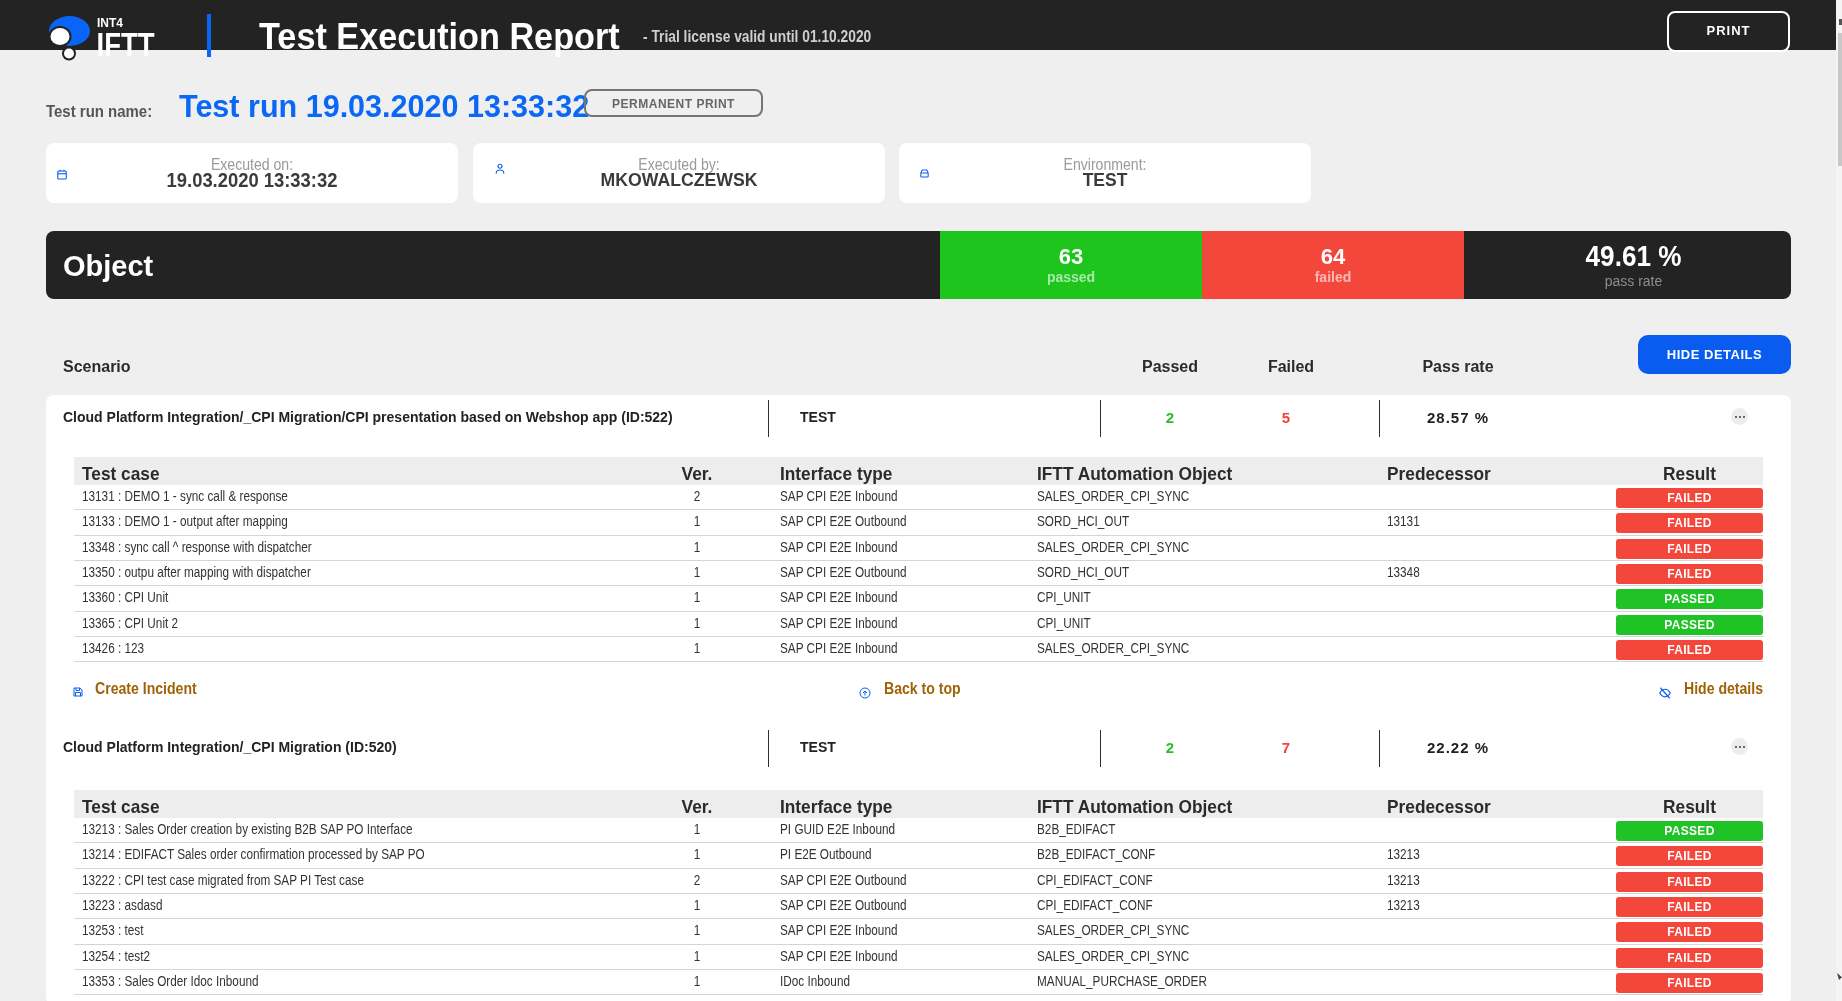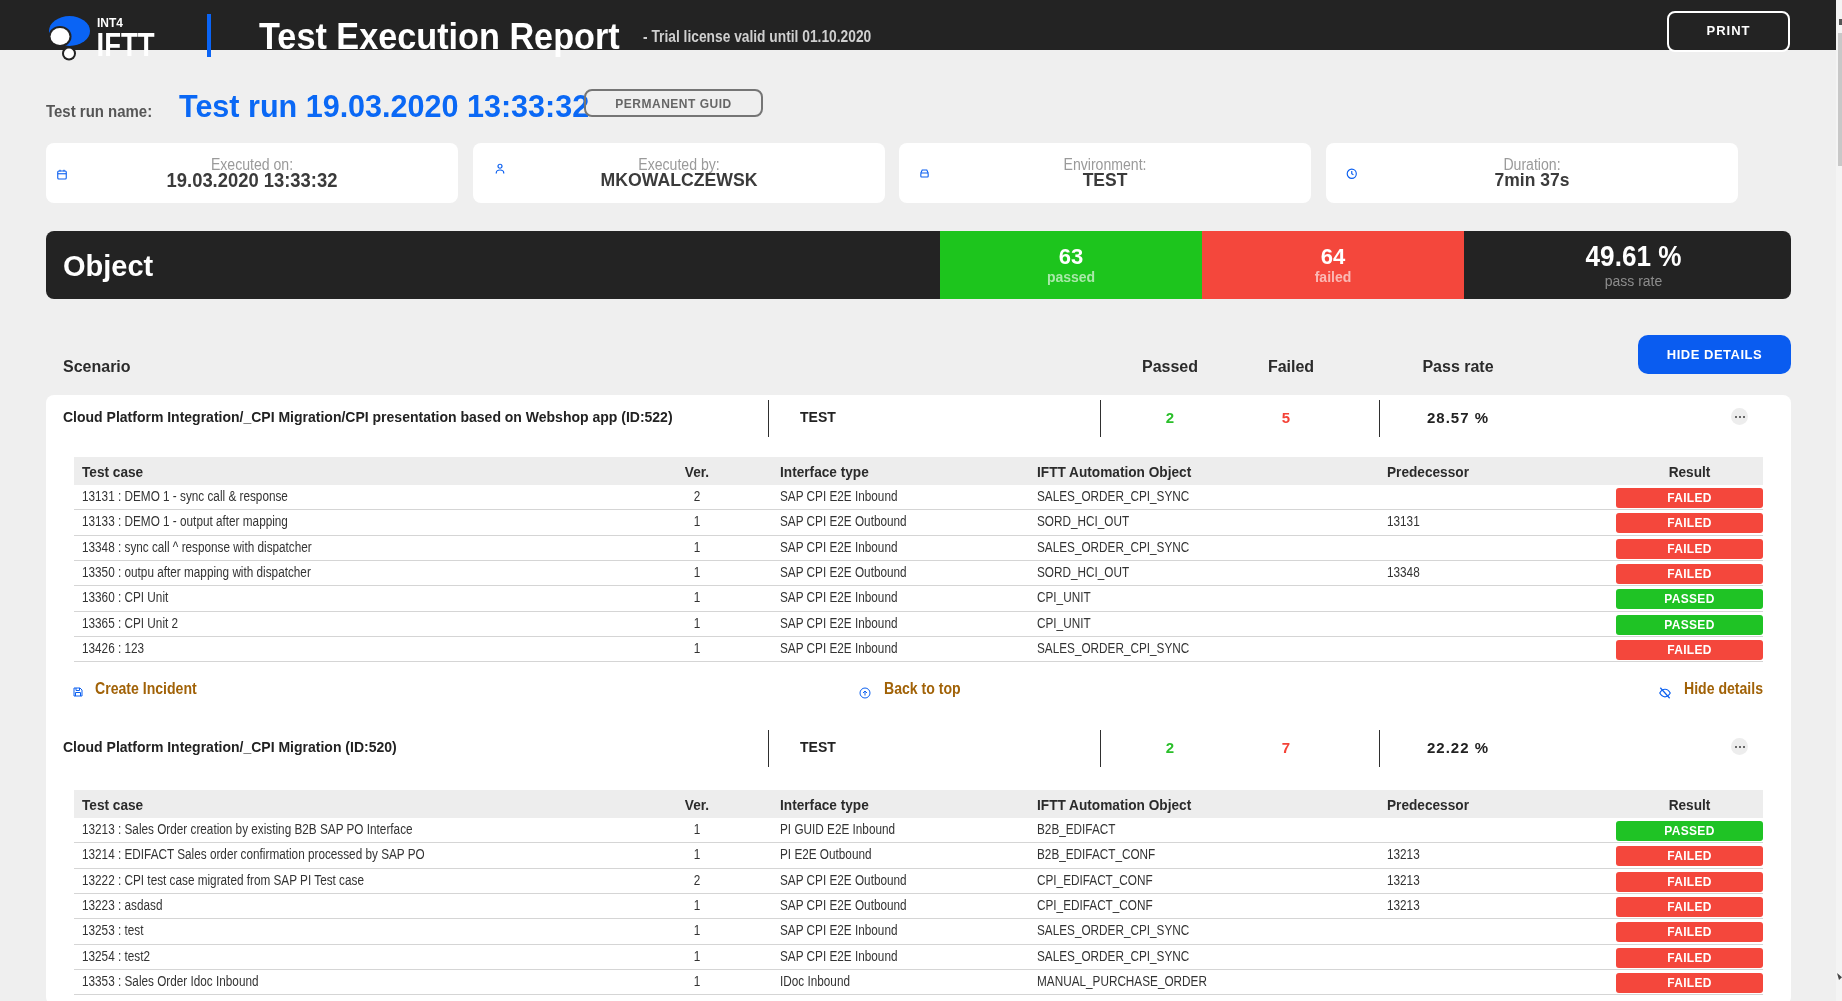--- a/index.html
+++ b/index.html
@@ -51,21 +51,21 @@
 .srow .senv { position:absolute; left:754px; top:14px; font-size:14px; font-weight:bold; color:#222; }
 .srow .num { position:absolute; top:14px; font-size:15px; font-weight:bold; transform:translateX(-50%); }
 .srow .pct { position:absolute; top:14px; font-size:15px; font-weight:bold; color:#222; transform:translateX(-50%); letter-spacing:1px; }
 .srow .dots { position:absolute; left:1685px; top:13px; width:17px; height:17px; border-radius:50%; background:#ededed; display:flex; align-items:center; justify-content:center; gap:2px; }
 .srow .dots i { width:2px; height:2px; border-radius:50%; background:#3a3a3a; }
 .green { color:#2abf2a; }
 .red { color:#f44237; }
 
 
 .itable { position:absolute; left:28px; width:1689px; }
-.ithead { position:relative; height:28px; background:#ededed; font-size:15px; font-weight:bold; color:#2b2b2b; }
+.ithead { position:relative; height:28px; background:#ededed; font-size:19px; font-weight:bold; color:#2b2b2b; }
 .itrow { position:relative; height:25.33px; border-bottom:1px solid #d5d5d5; font-size:14px; color:#333; }
 .ithead span, .itrow span { position:absolute; top:6px; white-space:nowrap; transform:scaleX(0.91); transform-origin:left top; }
 .itrow span { top:3px; transform:scaleX(0.84); }
 .c1 { left:8px; }
 .c2 { left:593px; width:60px; text-align:center; transform-origin:center top !important; }
 .c3 { left:706px; }
 .c4 { left:963px; }
 .c5 { left:1313px; }
 .c6h { left:1542px; width:147px; text-align:center; transform-origin:center top !important; }
 .badge { position:absolute; left:1542px; top:2px; width:147px; height:20px; border-radius:3px; color:#fff; font-size:12px; font-weight:bold; text-align:center; line-height:20px; letter-spacing:0.3px; transform:none !important; }
@@ -98,21 +98,21 @@
     <text x="50.5" y="56" font-family="Liberation Sans" font-size="34" font-weight="bold" fill="#fff" textLength="58" lengthAdjust="spacingAndGlyphs">IFTT</text>
   </svg>
   <div class="hdr-bar"></div>
   <div class="hdr-title">Test Execution Report</div>
   <div class="hdr-trial">- Trial license valid until 01.10.2020</div>
   <div class="btn-print">PRINT</div>
 </div>
 
 <div class="trn-label">Test run name:</div>
 <div class="trn-title">Test run 19.03.2020 13:33:32</div>
-<div class="btn-permalink">PERMANENT GUID</div>
+<div class="btn-permalink">PERMANENT PRINT</div>
 
 <div class="cards">
   <div class="card">
     <svg width="12" height="13" style="left:10px; top:24.5px;" viewBox="0 0 24 24" fill="none" stroke="#0a5ff0" stroke-width="2.2">
         <rect x="3.5" y="5" width="17" height="16" rx="2"></rect>
         <line x1="3.5" y1="10.5" x2="20.5" y2="10.5"></line>
         <line x1="8" y1="2.5" x2="8" y2="6"></line>
         <line x1="16" y1="2.5" x2="16" y2="6"></line>
       </svg>
     <div class="lbl">Executed on:</div>
@@ -126,28 +126,20 @@
     <div class="lbl">Executed by:</div>
     <div class="val" style="transform:scaleX(0.93);">MKOWALCZEWSK</div>
   </div>
   <div class="card">
     <svg width="11" height="11" style="left:20px; top:25px;" viewBox="0 0 24 24" fill="none" stroke="#0a5ff0" stroke-width="2.4">
         <path d="M4,11 L7,4.5 H17 L20,11"></path>
         <rect x="4" y="11" width="16" height="8.5" rx="1.5"></rect>
       </svg>
     <div class="lbl">Environment:</div>
     <div class="val">TEST</div>
-  </div>
-  <div class="card">
-    <svg width="11.5" height="11.5" style="left:20.5px; top:25px;" viewBox="0 0 24 24" fill="none" stroke="#0a5ff0" stroke-width="2.4">
-        <circle cx="12" cy="12" r="9.5"></circle>
-        <path d="M12,6.5 V12 L15.5,14"></path>
-      </svg>
-    <div class="lbl">Duration:</div>
-    <div class="val">7min 37s</div>
   </div>
 </div>
 
 <div class="total">
   <div class="t-label">Object</div>
   <div class="seg seg-green">
       <div class="num">63</div>
       <div class="sub">passed</div>
     </div>
   <div class="seg seg-red">

